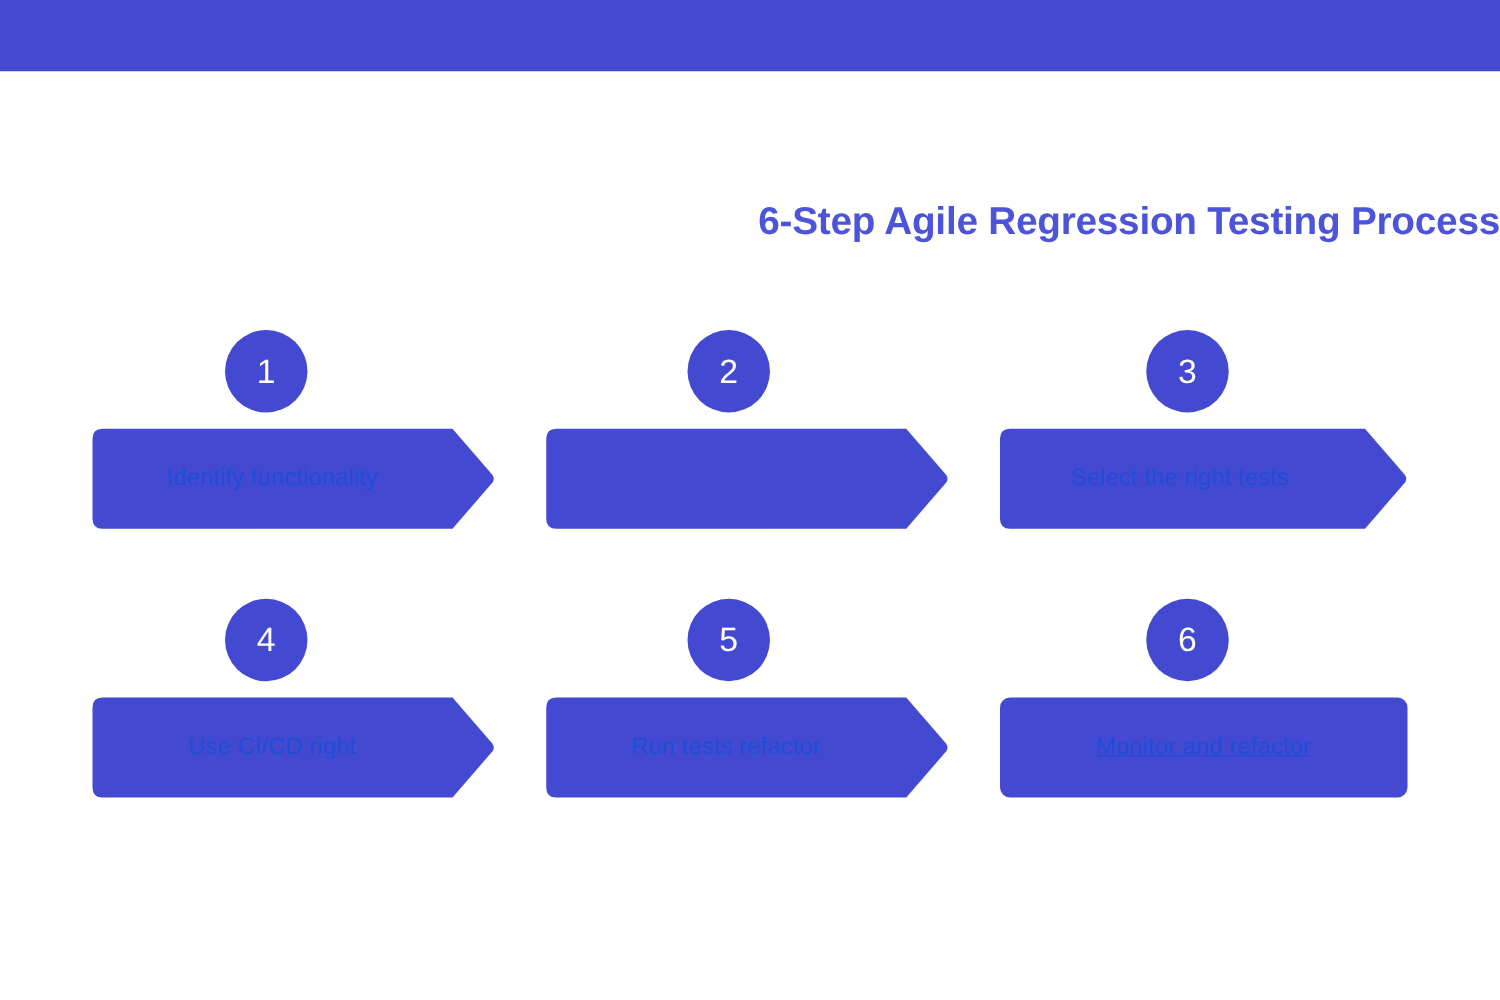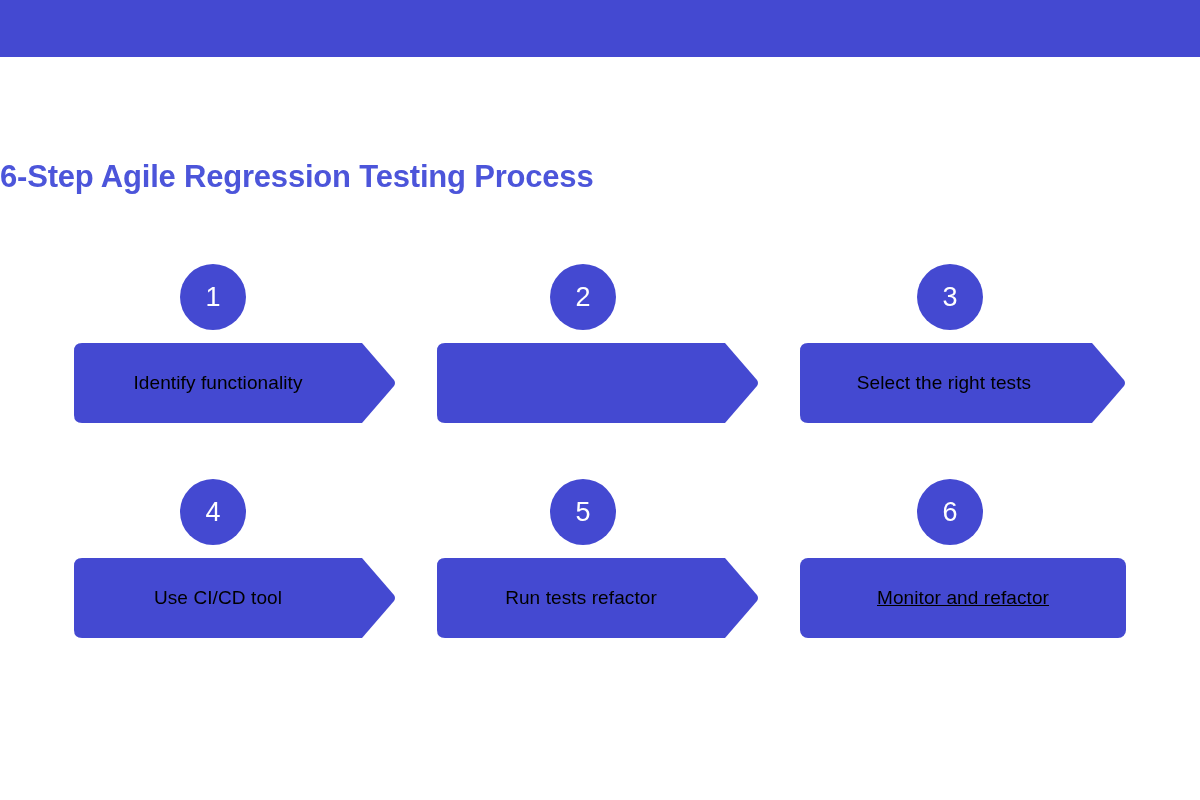--- a/index.html
+++ b/index.html
@@ -25,21 +25,21 @@
     height: 57px;
     background: #4449d1;
   }
 
   
   #page-title {
     position: absolute;
     left: 0;
     top: 138px;
     width: 1200px;
-    text-align: left;
+    text-align: right;
     font-size: 31px;
     font-weight: bold;
     letter-spacing: -0.2px;
     color: #4c55da;
     white-space: nowrap;
   }
 
   
   #steps-grid {
     position: absolute;
@@ -104,21 +104,21 @@
 
   .step-label {
     position: absolute;
     left: 0;
     top: 79px;
     width: 288px;
     height: 80px;
     display: flex;
     align-items: center;
     justify-content: center;
-    color: #000000;
+    color: #1d4ed8;
     font-size: 19px;
     font-weight: 400;
     letter-spacing: 0.1px;
     white-space: nowrap;
     pointer-events: none;
   }
   
   .step.terminal .step-label { width: 326px; text-decoration: underline; }
 </style>
 </head>
@@ -159,21 +159,21 @@
     <div class="step-label">Select the right tests</div>
   </div>
 
   <div class="step col-0 row-1">
     <div class="step-badge">4</div>
     <div class="step-shape">
       <svg viewBox="0 0 322 80" preserveAspectRatio="none" aria-hidden="true">
         <path d="M8,0 H288 L320,37 Q322,40 320,43 L288,80 H8 Q0,80 0,72 V8 Q0,0 8,0 Z" fill="#4449d1"></path>
       </svg>
     </div>
-    <div class="step-label">Use CI/CD tool</div>
+    <div class="step-label">Use CI/CD right</div>
   </div>
 
   <div class="step col-1 row-1">
     <div class="step-badge">5</div>
     <div class="step-shape">
       <svg viewBox="0 0 322 80" preserveAspectRatio="none" aria-hidden="true">
         <path d="M8,0 H288 L320,37 Q322,40 320,43 L288,80 H8 Q0,80 0,72 V8 Q0,0 8,0 Z" fill="#4449d1"></path>
       </svg>
     </div>
     <div class="step-label">Run tests refactor</div>

